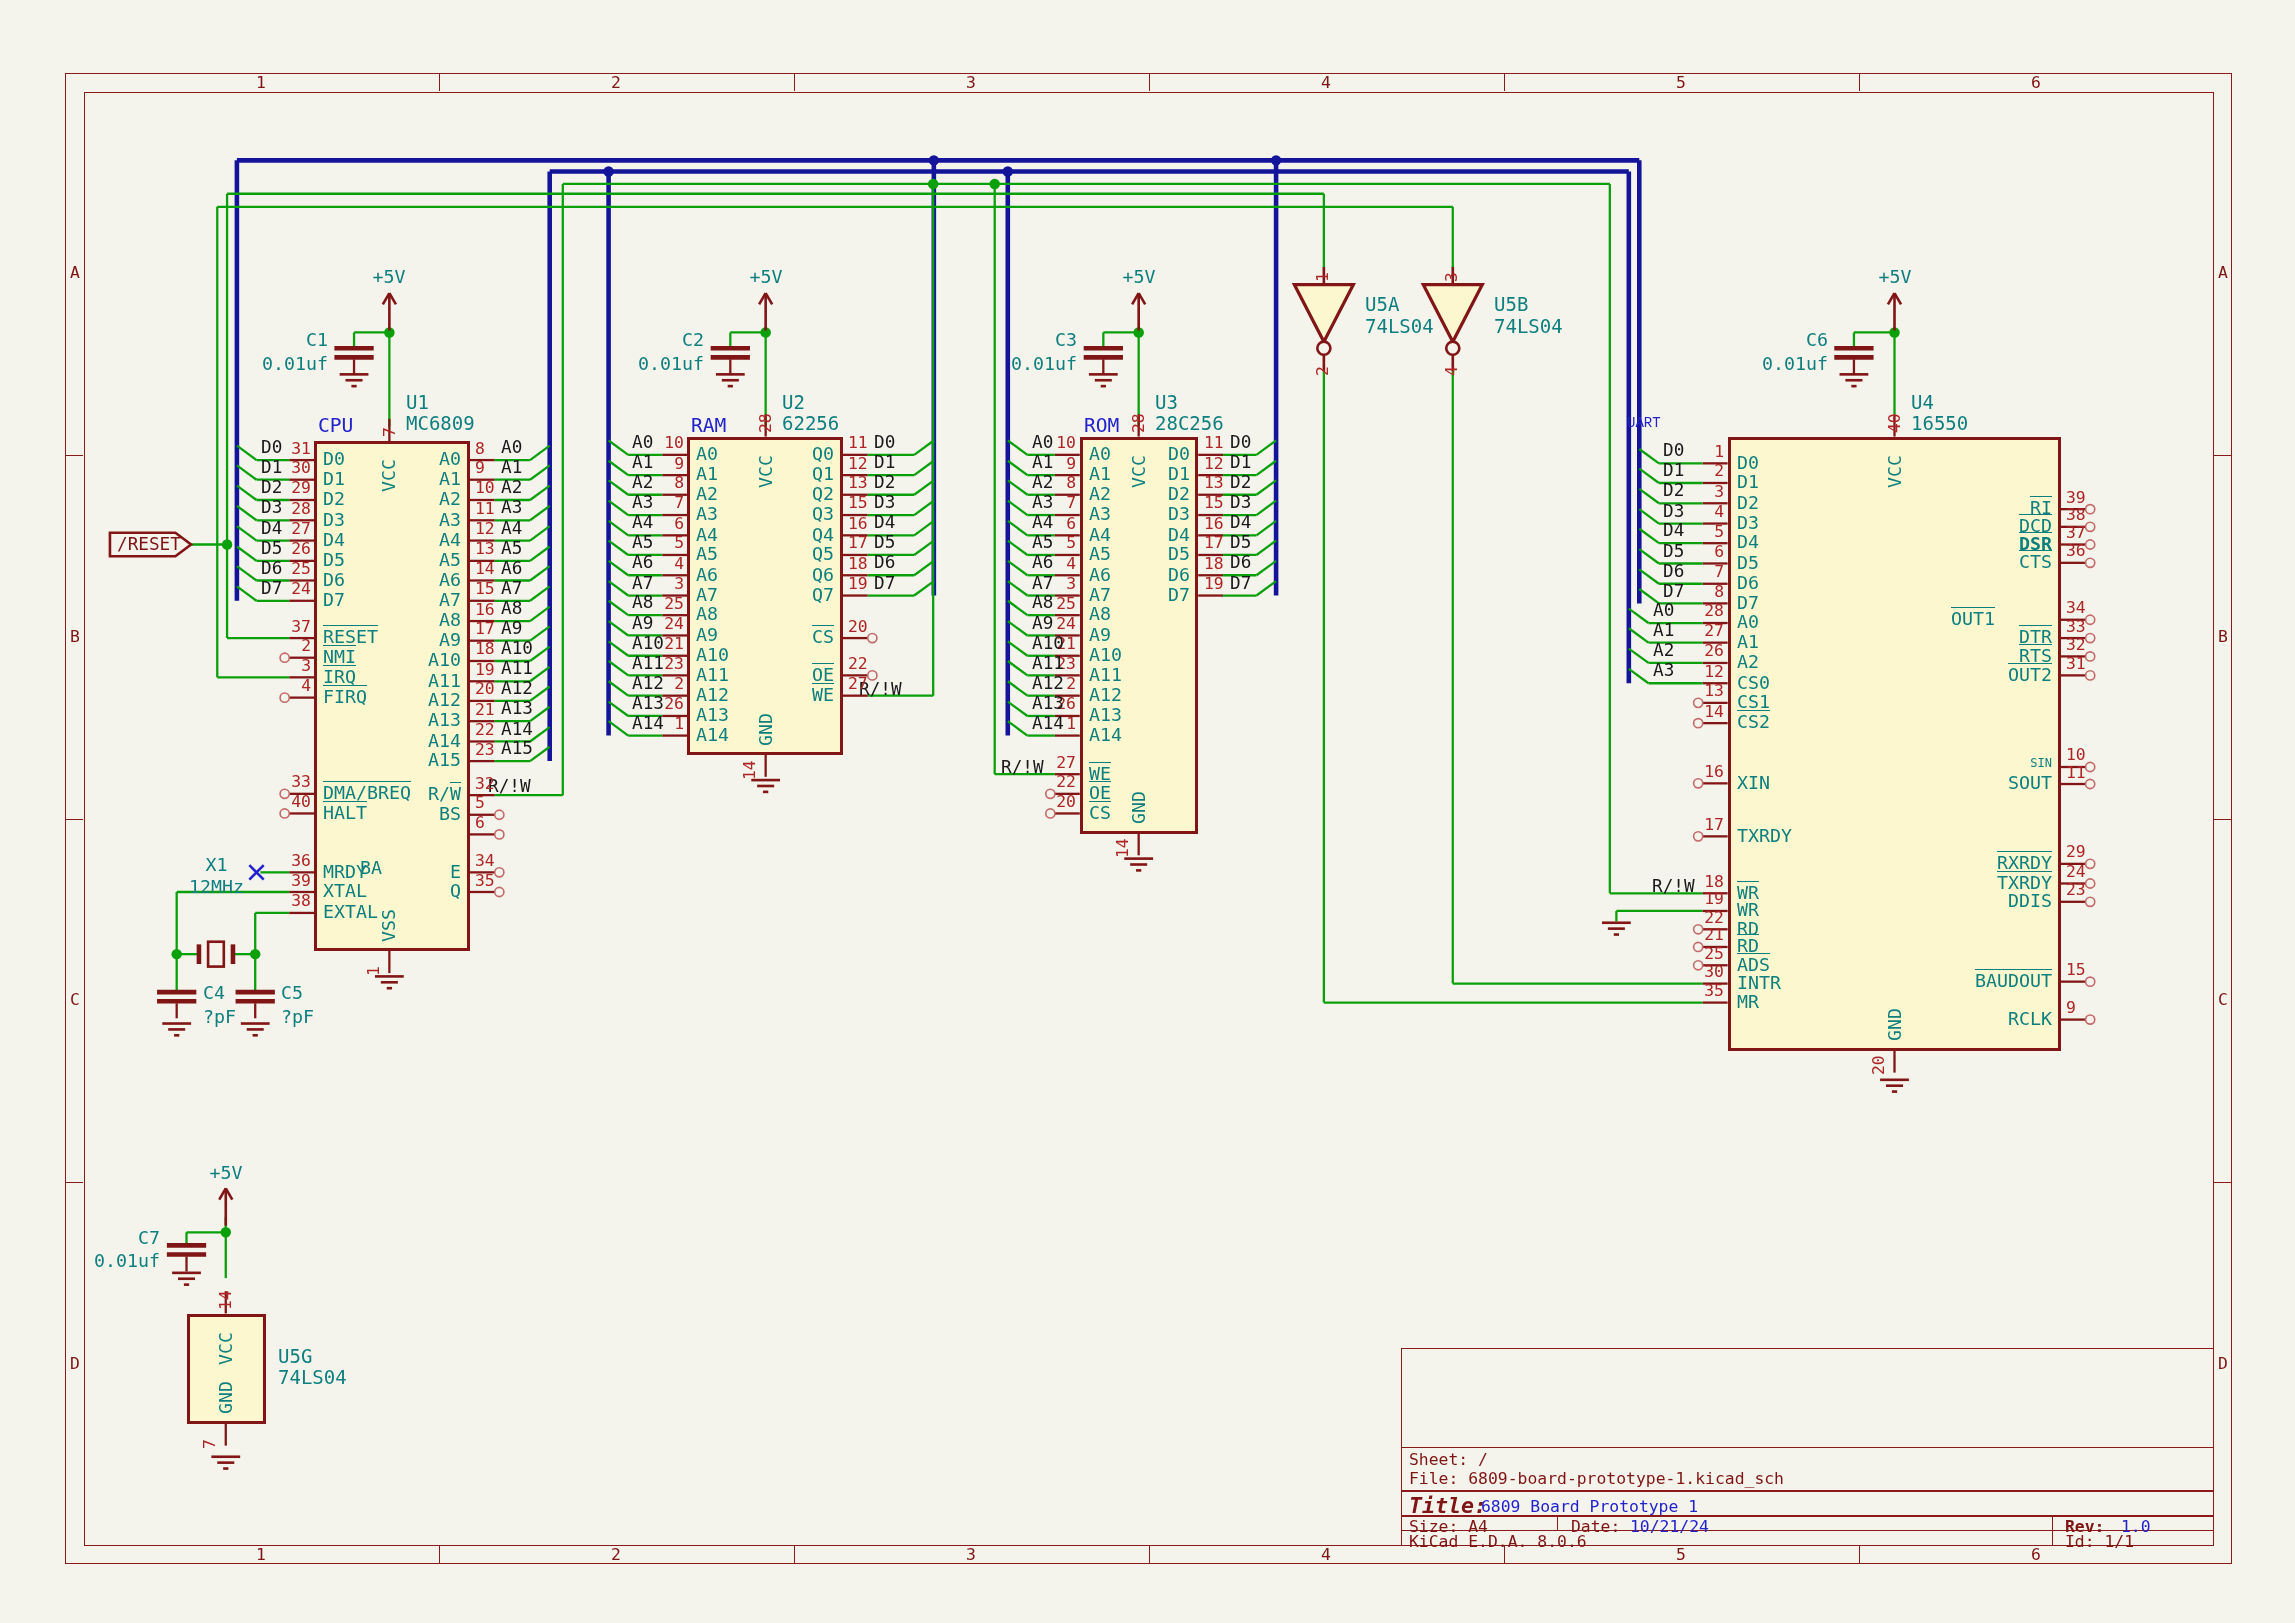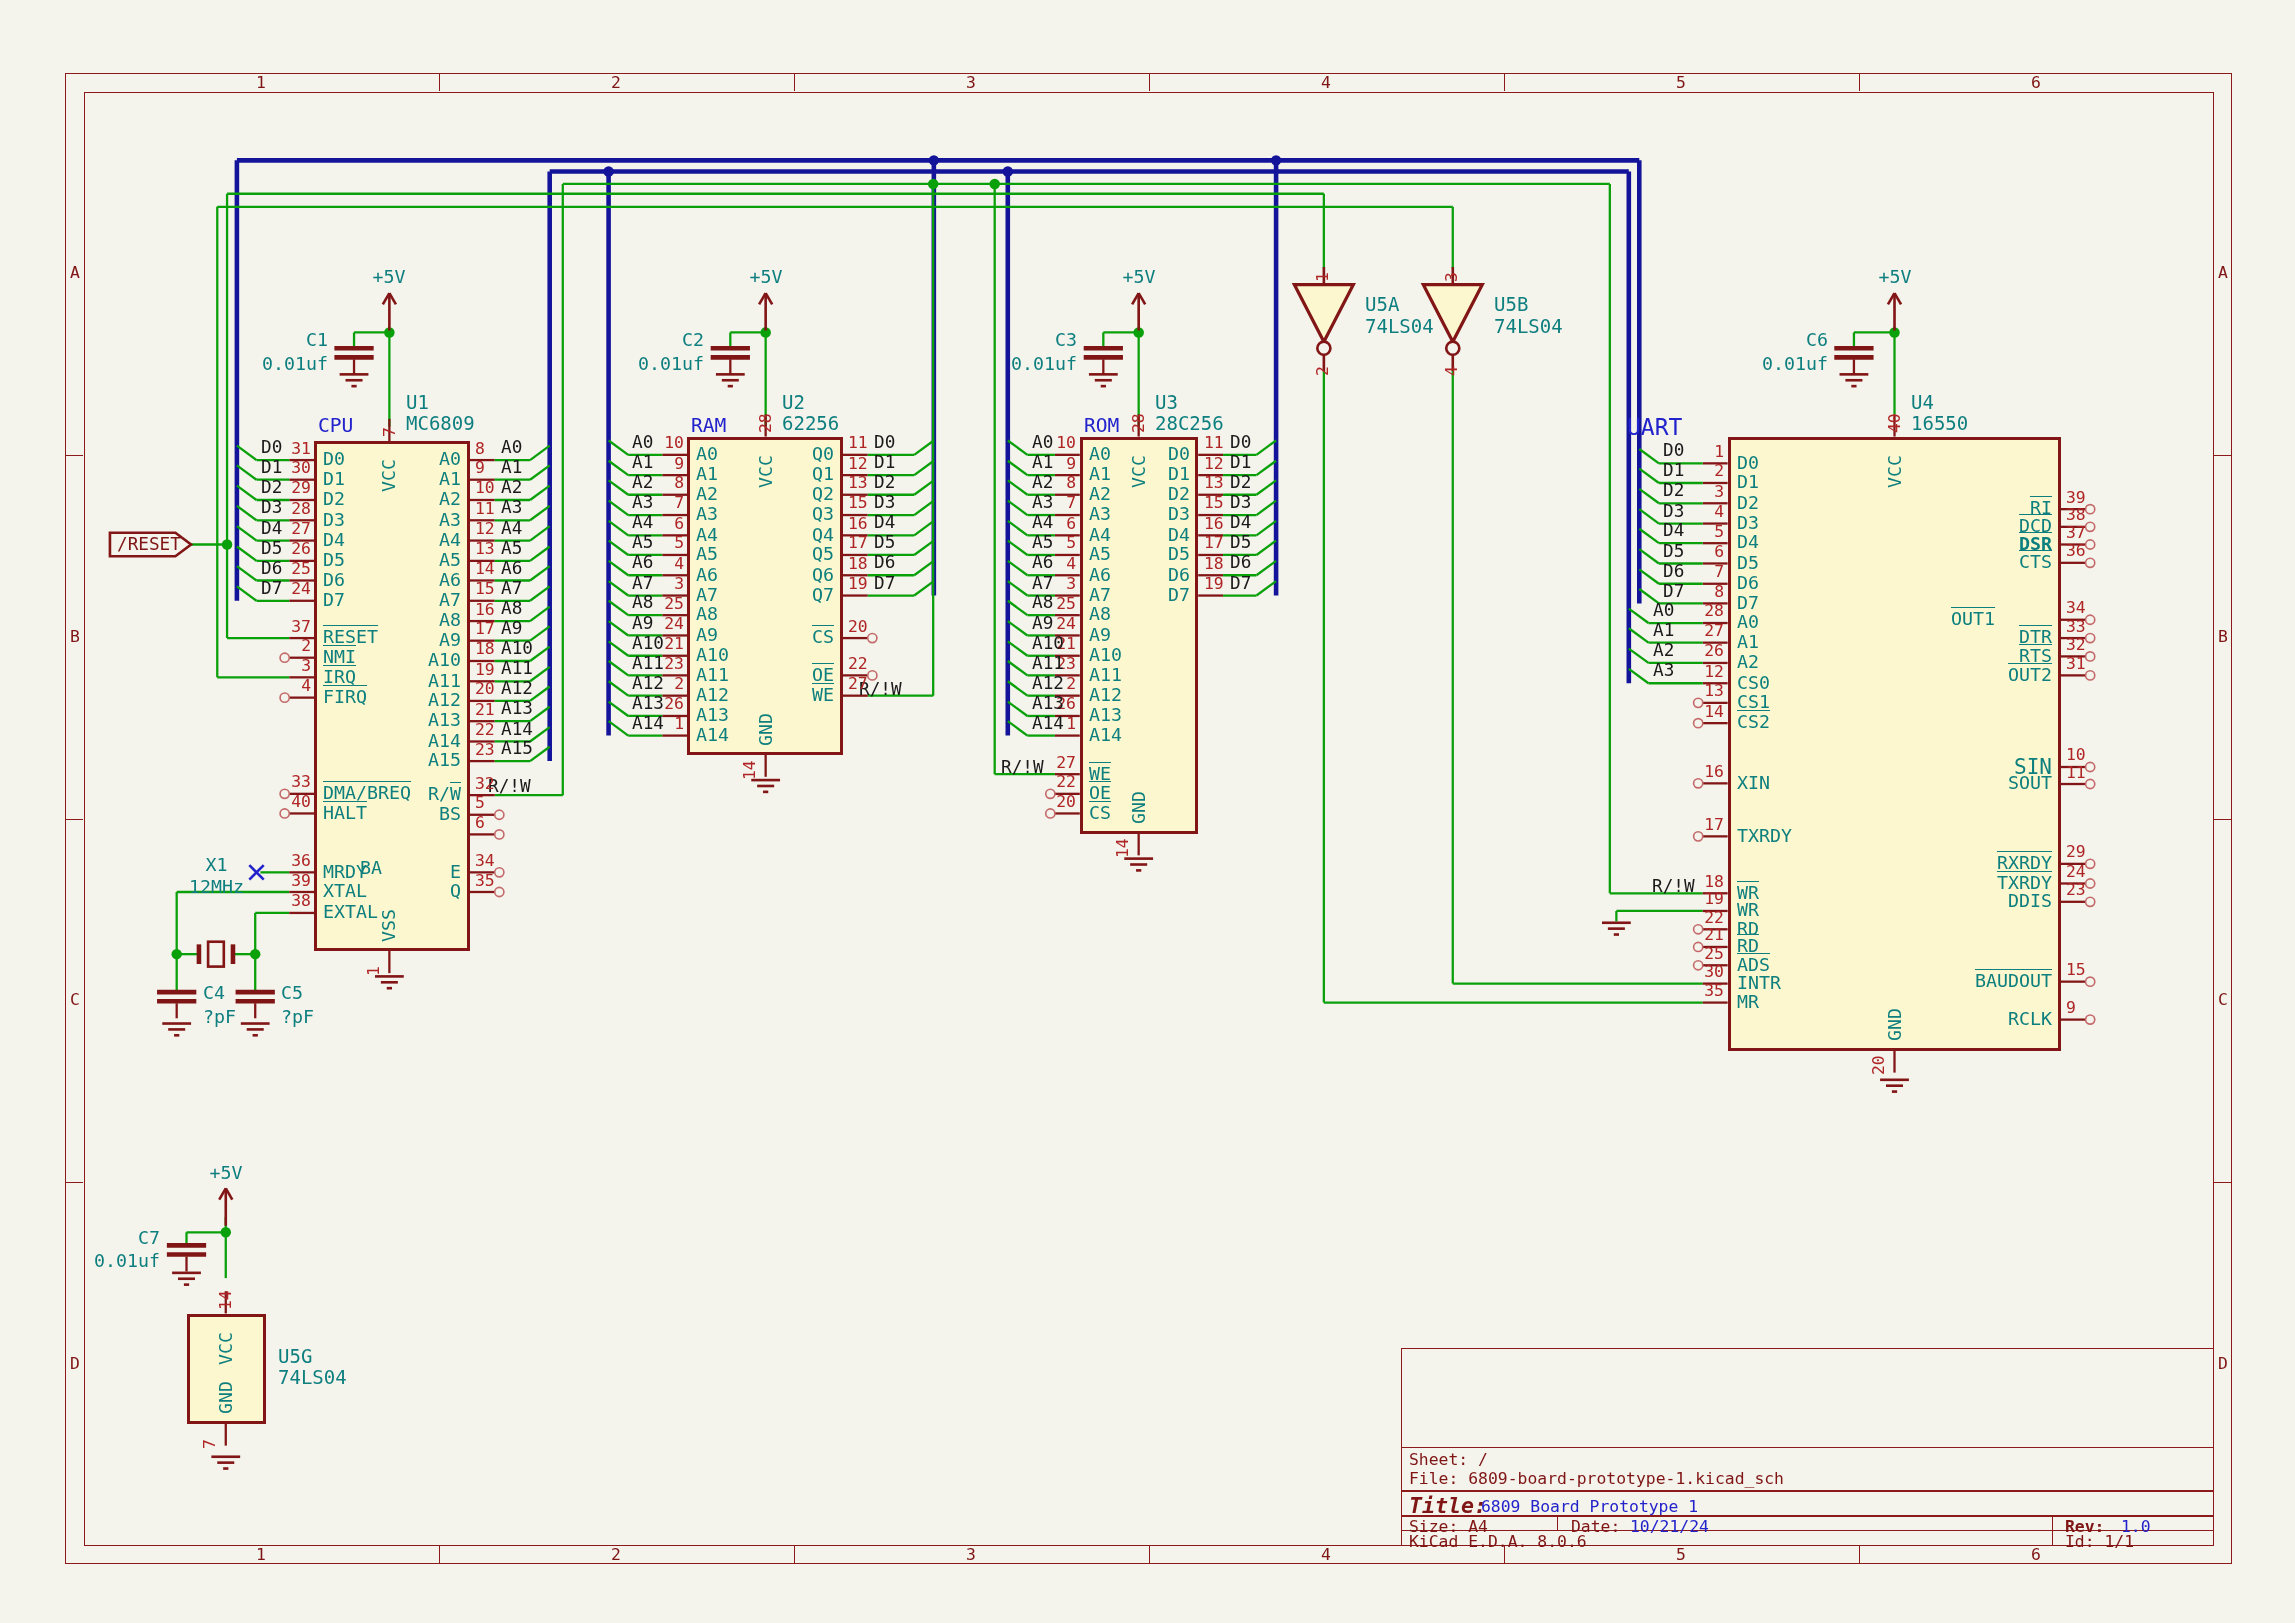--- a/index.html
+++ b/index.html
@@ -897,21 +897,21 @@
       <div class="t red" style="left: 1204px; top: 576px; font-size: 16.4px; width: 46px; text-align: left;">19</div>
       <div class="t teal" style="left: 1089px; top: 586px; font-size: 18.3px; width: 101px; text-align: right;">D7</div>
       <div class="t blk" style="left: 1230px; top: 575px; font-size: 17.7px; width: 46px;">D7</div>
       <div class="t red rot" style="left: 1131px; top: 433px; font-size: 16.4px;">28</div>
       <div class="t teal rot" style="left: 1130px; top: 488px; font-size: 18.3px;">VCC</div>
       <div class="t red rot" style="left: 1115px; top: 858px; font-size: 16.4px;">14</div>
       <div class="t teal rot" style="left: 1130px; top: 824px; font-size: 18.3px;">GND</div>
       <div class="icbody" style="left: 1728px; top: 437px; width: 333px; height: 614px;"></div>
       <div class="t teal" style="left: 1911px; top: 393px; font-size: 19px;">U4</div>
       <div class="t teal" style="left: 1911px; top: 414px; font-size: 19px;">16550</div>
-      <div class="t blue" style="left: 1627px; top: 416px; font-size: 23px;">UART</div>
+      <div class="t blue" style="left: 1627px; top: 416px; font-size: 14px; font-family: Liberation Mono, monospace;">UART</div>
       <div class="t red" style="left: 1674px; top: 444px; font-size: 16.4px; width: 50px; text-align: right;">1</div>
       <div class="t teal" style="left: 1737px; top: 454px; font-size: 18.3px;">D0</div>
       <div class="t blk" style="left: 1663px; top: 442px; font-size: 17.7px;">D0</div>
       <div class="t red" style="left: 1674px; top: 463px; font-size: 16.4px; width: 50px; text-align: right;">2</div>
       <div class="t teal" style="left: 1737px; top: 473px; font-size: 18.3px;">D1</div>
       <div class="t blk" style="left: 1663px; top: 462px; font-size: 17.7px;">D1</div>
       <div class="t red" style="left: 1674px; top: 484px; font-size: 16.4px; width: 50px; text-align: right;">3</div>
       <div class="t teal" style="left: 1737px; top: 494px; font-size: 18.3px;">D2</div>
       <div class="t blk" style="left: 1663px; top: 482px; font-size: 17.7px;">D2</div>
       <div class="t red" style="left: 1674px; top: 504px; font-size: 16.4px; width: 50px; text-align: right;">4</div>
@@ -973,21 +973,21 @@
       <div class="t teal" style="left: 1951px; top: 553px; font-size: 18.3px; width: 101px; text-align: right;"><span class="ov">CTS</span></div>
       <div class="t red" style="left: 2066px; top: 600px; font-size: 16.4px; width: 46px; text-align: left;">34</div>
       <div class="t teal" style="left: 1951px; top: 610px; font-size: 18.3px; width: 101px; "><span class="ov">OUT1</span></div>
       <div class="t red" style="left: 2066px; top: 619px; font-size: 16.4px; width: 46px; text-align: left;">33</div>
       <div class="t teal" style="left: 1951px; top: 628px; font-size: 18.3px; width: 101px; text-align: right;"><span class="ov">DTR</span></div>
       <div class="t red" style="left: 2066px; top: 637px; font-size: 16.4px; width: 46px; text-align: left;">32</div>
       <div class="t teal" style="left: 1951px; top: 647px; font-size: 18.3px; width: 101px; text-align: right;"><span class="ov">RTS</span></div>
       <div class="t red" style="left: 2066px; top: 656px; font-size: 16.4px; width: 46px; text-align: left;">31</div>
       <div class="t teal" style="left: 1951px; top: 666px; font-size: 18.3px; width: 101px; text-align: right;"><span class="ov">OUT2</span></div>
       <div class="t red" style="left: 2066px; top: 747px; font-size: 16.4px; width: 46px; text-align: left;">10</div>
-      <div class="t teal" style="left: 1951px; top: 757px; font-size: 21px; width: 101px; text-align: right;">SIN</div>
+      <div class="t teal" style="left: 1951px; top: 757px; font-size: 12px; width: 101px; text-align: right;">SIN</div>
       <div class="t red" style="left: 2066px; top: 765px; font-size: 16.4px; width: 46px; text-align: left;">11</div>
       <div class="t teal" style="left: 1951px; top: 774px; font-size: 18.3px; width: 101px; text-align: right;">SOUT</div>
       <div class="t red" style="left: 2066px; top: 844px; font-size: 16.4px; width: 46px; text-align: left;">29</div>
       <div class="t teal" style="left: 1951px; top: 854px; font-size: 18.3px; width: 101px; text-align: right;"><span class="ov">RXRDY</span></div>
       <div class="t red" style="left: 2066px; top: 864px; font-size: 16.4px; width: 46px; text-align: left;">24</div>
       <div class="t teal" style="left: 1951px; top: 874px; font-size: 18.3px; width: 101px; text-align: right;"><span class="ov">TXRDY</span></div>
       <div class="t red" style="left: 2066px; top: 882px; font-size: 16.4px; width: 46px; text-align: left;">23</div>
       <div class="t teal" style="left: 1951px; top: 892px; font-size: 18.3px; width: 101px; text-align: right;">DDIS</div>
       <div class="t red" style="left: 2066px; top: 962px; font-size: 16.4px; width: 46px; text-align: left;">15</div>
       <div class="t teal" style="left: 1951px; top: 972px; font-size: 18.3px; width: 101px; text-align: right;"><span class="ov">BAUDOUT</span></div>

